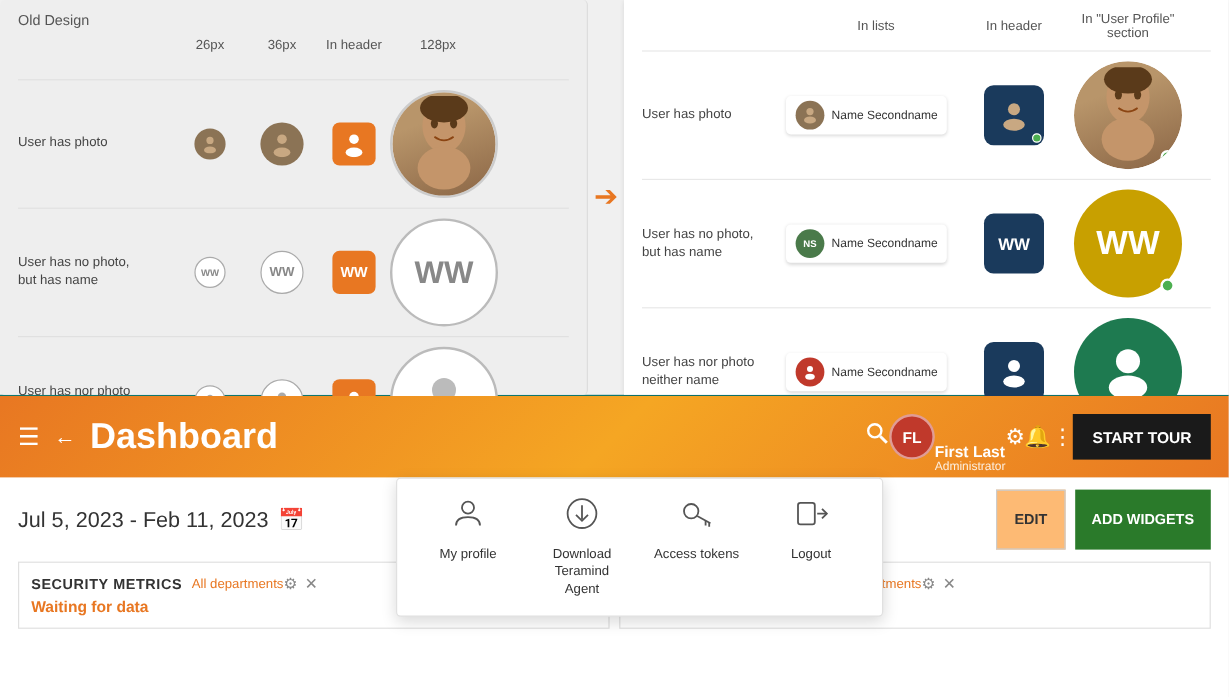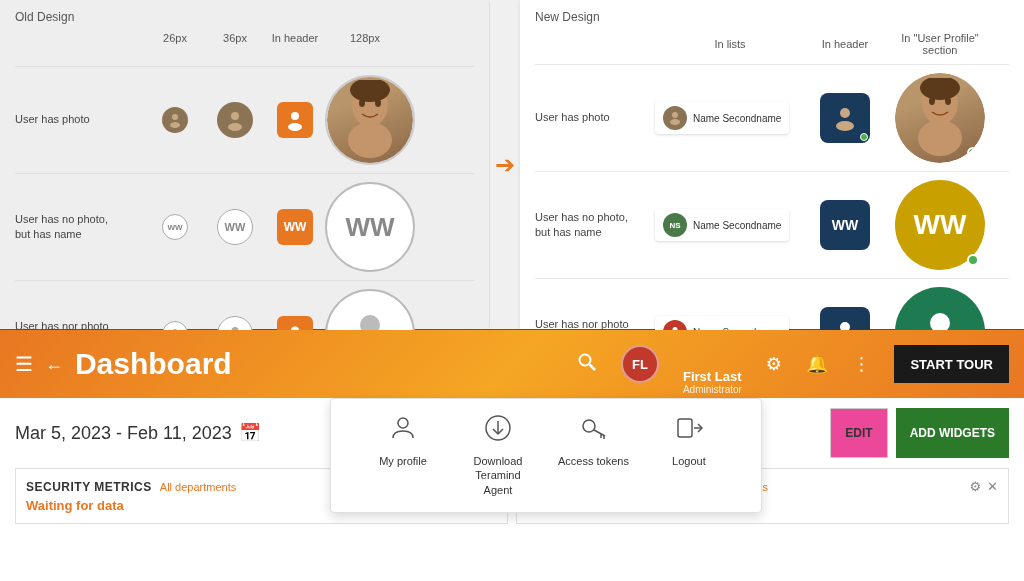--- a/index.html
+++ b/index.html
@@ -55,48 +55,48 @@
     .online-dot { width: 8px; height: 8px; border-radius: 50%; background: #4CAF50; position: absolute; bottom: 2px; right: 2px; border: 1px solid white; }
 
     
     .bottom-section { flex: 1; display: flex; flex-direction: column; }
 
     
     .dashboard-header { background: linear-gradient(135deg, #e87722 0%, #f5a623 50%, #e87722 100%); height: 68px; display: flex; align-items: center; padding: 0 15px; gap: 12px; position: relative; }
     .hamburger-btn { color: white; font-size: 20px; cursor: pointer; background: none; border: none; }
     .back-btn { color: white; font-size: 18px; cursor: pointer; background: none; border: none; }
     .dashboard-title { color: white; font-size: 30px; font-weight: bold; flex: 1; }
-    .header-right { display: flex; align-items: center; gap: 24px; margin-left: auto; }
+    .header-right { display: flex; align-items: center; gap: 0; margin-left: auto; }
     .search-icon-btn { color: white; font-size: 20px; cursor: pointer; background: none; border: none; }
     .user-avatar-circle { width: 38px; height: 38px; border-radius: 50%; background: #c0392b; display: flex; align-items: center; justify-content: center; color: white; font-size: 13px; font-weight: bold; border: 2px solid rgba(255,255,255,0.5); cursor: pointer; }
     .user-name-block { display: flex; flex-direction: column; }
     .user-name { color: white; font-size: 13px; font-weight: bold; margin-top: 36px; }
     .user-role { color: rgba(255,255,255,0.85); font-size: 10px; }
     .gear-btn { color: white; font-size: 18px; cursor: pointer; background: none; border: none; }
     .bell-btn { color: white; font-size: 18px; cursor: pointer; background: none; border: none; }
     .more-btn { color: white; font-size: 18px; cursor: pointer; background: none; border: none; }
     .start-tour-btn { background: #1a1a1a; color: white; border: none; padding: 8px 16px; font-size: 13px; font-weight: bold; cursor: pointer; height: 38px; }
 
     
     .dashboard-content { flex: 1; background: white; display: flex; flex-direction: column; padding: 10px 15px; position: relative; }
     .date-range { display: flex; align-items: center; gap: 8px; font-size: 18px; color: #333; font-weight: 500; }
     .calendar-icon { font-size: 18px; color: #555; }
 
     
     .metrics-row { display: flex; gap: 0; margin-top: 10px; }
     .metric-panel { flex: 1; border: 1px solid #e0e0e0; padding: 10px; }
-    .metric-header { display: flex; align-items: center; justify-content: space-between; margin-bottom: 4px; gap: 48px; }
+    .metric-header { display: flex; align-items: center; margin-bottom: 4px; }
     .metric-title { font-size: 12px; font-weight: bold; color: #333; letter-spacing: 0.5px; }
     .metric-dept { font-size: 11px; color: #e87722; cursor: pointer; }
     .metric-icons { display: flex; gap: 6px; }
     .metric-icon { font-size: 13px; color: #888; cursor: pointer; }
     .metric-status { font-size: 13px; color: #e87722; font-weight: bold; }
 
     
-    .dropdown-menu { position: absolute; top: 68px; left: 50%; transform: translateX(-60px); background: white; border: 1px solid #e0e0e0; box-shadow: 0 4px 12px rgba(0,0,0,0.15); z-index: 100; padding: 15px 37px; display: flex; gap: 25px; border-radius: 4px; }
+    .dropdown-menu { position: absolute; top: 68px; left: 50%; transform: translateX(-60px); background: white; border: 1px solid #e0e0e0; box-shadow: 0 4px 12px rgba(0,0,0,0.15); z-index: 100; padding: 15px 24px; display: flex; gap: 25px; border-radius: 4px; }
     .dropdown-item { display: flex; flex-direction: column; align-items: center; gap: 6px; cursor: pointer; min-width: 70px; }
     .dropdown-icon { font-size: 24px; color: #555; }
     .dropdown-label { font-size: 11px; color: #333; text-align: center; line-height: 1.3; }
 
     
     .face-circle { width: 100%; height: 100%; border-radius: 50%; background: linear-gradient(135deg, #a0856a, #7a6050); display: flex; align-items: center; justify-content: center; }
 
     .old-design-bg { background: #eeeeee; border-radius: 4px; }
   </style>
 </head>
@@ -220,21 +220,20 @@
           </div>
         </div>
       </div>
     </div>
 
     <div class="arrow-container">
       <span class="arrow-right">➔</span>
     </div>
 
     <div class="new-design">
-      <div class="panel-title">New Design</div>
       <div>
 
         <div class="new-col-headers">
           <div class="new-col-header new-col-lists">In lists</div>
           <div class="new-col-header new-col-header-section">In header</div>
           <div class="new-col-header new-col-profile">In "User Profile" section</div>
         </div>
 
         <div class="new-design-row">
           <div class="new-row-label">User has photo</div>
@@ -396,25 +395,25 @@
                 <line x1="19" y1="14" x2="27" y2="14" stroke="#555" stroke-width="1.5"></line>
                 <polyline points="23,10 27,14 23,18" stroke="#555" stroke-width="1.5" fill="none"></polyline>
               </svg>
           </span>
           <span class="dropdown-label">Logout</span>
         </div>
       </div>
 
       <div style="display:flex; align-items:center; justify-content:space-between;">
         <div class="date-range">
-          <span>Mar 5, 2023 - Feb 11, 2023</span>
+          <span>Jul 5, 2023 - Feb 11, 2023</span>
           <span class="calendar-icon">📅</span>
         </div>
         <div style="display:flex;gap:8px;">
-          <button style="background:#ec4899;border:1px solid #ccc;padding:6px 14px;font-size:12px;font-weight:bold;cursor:pointer;color:#333;">EDIT</button>
+          <button style="background:#fdba74;border:1px solid #ccc;padding:6px 14px;font-size:12px;font-weight:bold;cursor:pointer;color:#333;">EDIT</button>
           <button style="background:#2a7a2a;border:none;padding:18px 14px;font-size:12px;font-weight:bold;cursor:pointer;color:white;">ADD WIDGETS</button>
         </div>
       </div>
 
       <div class="metrics-row">
         <div class="metric-panel" style="margin-right:8px;">
           <div class="metric-header">
             <div style="display:flex;align-items:center;gap:8px;">
               <span class="metric-title">SECURITY METRICS</span>
               <span class="metric-dept">All departments</span>

